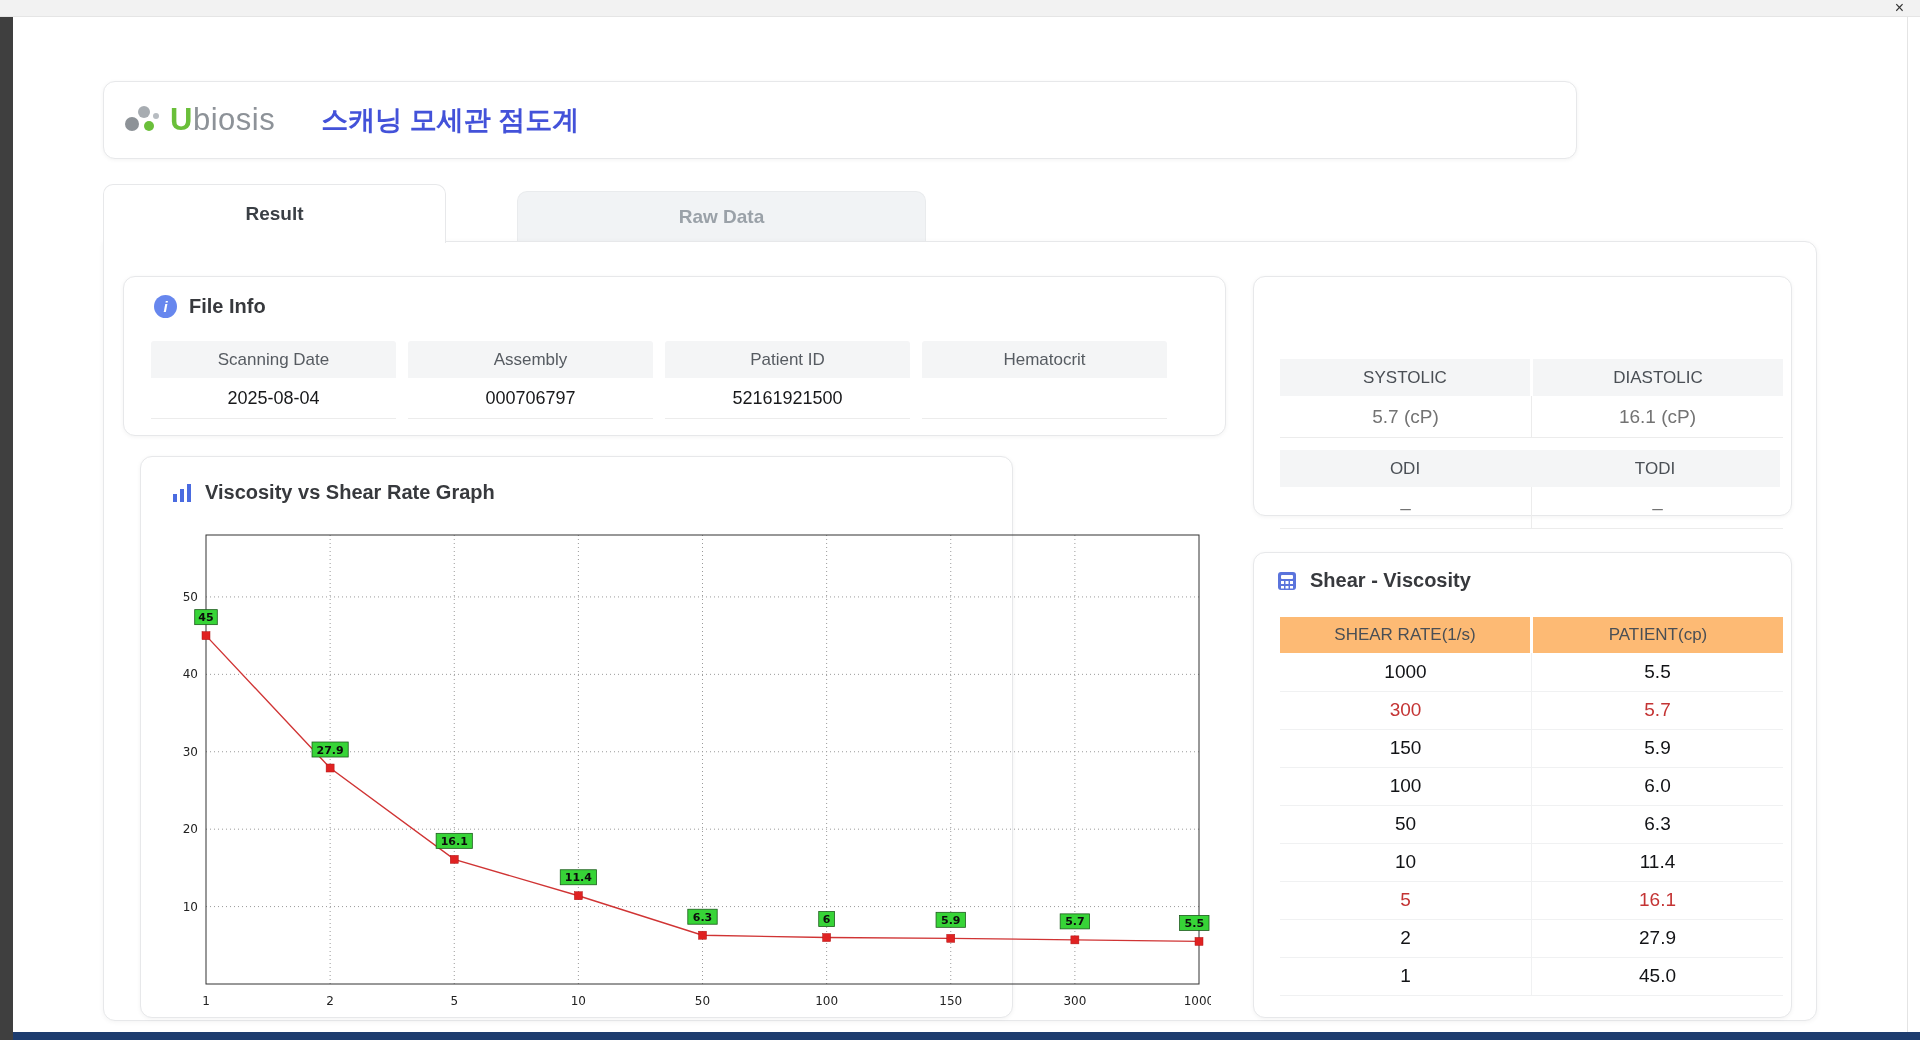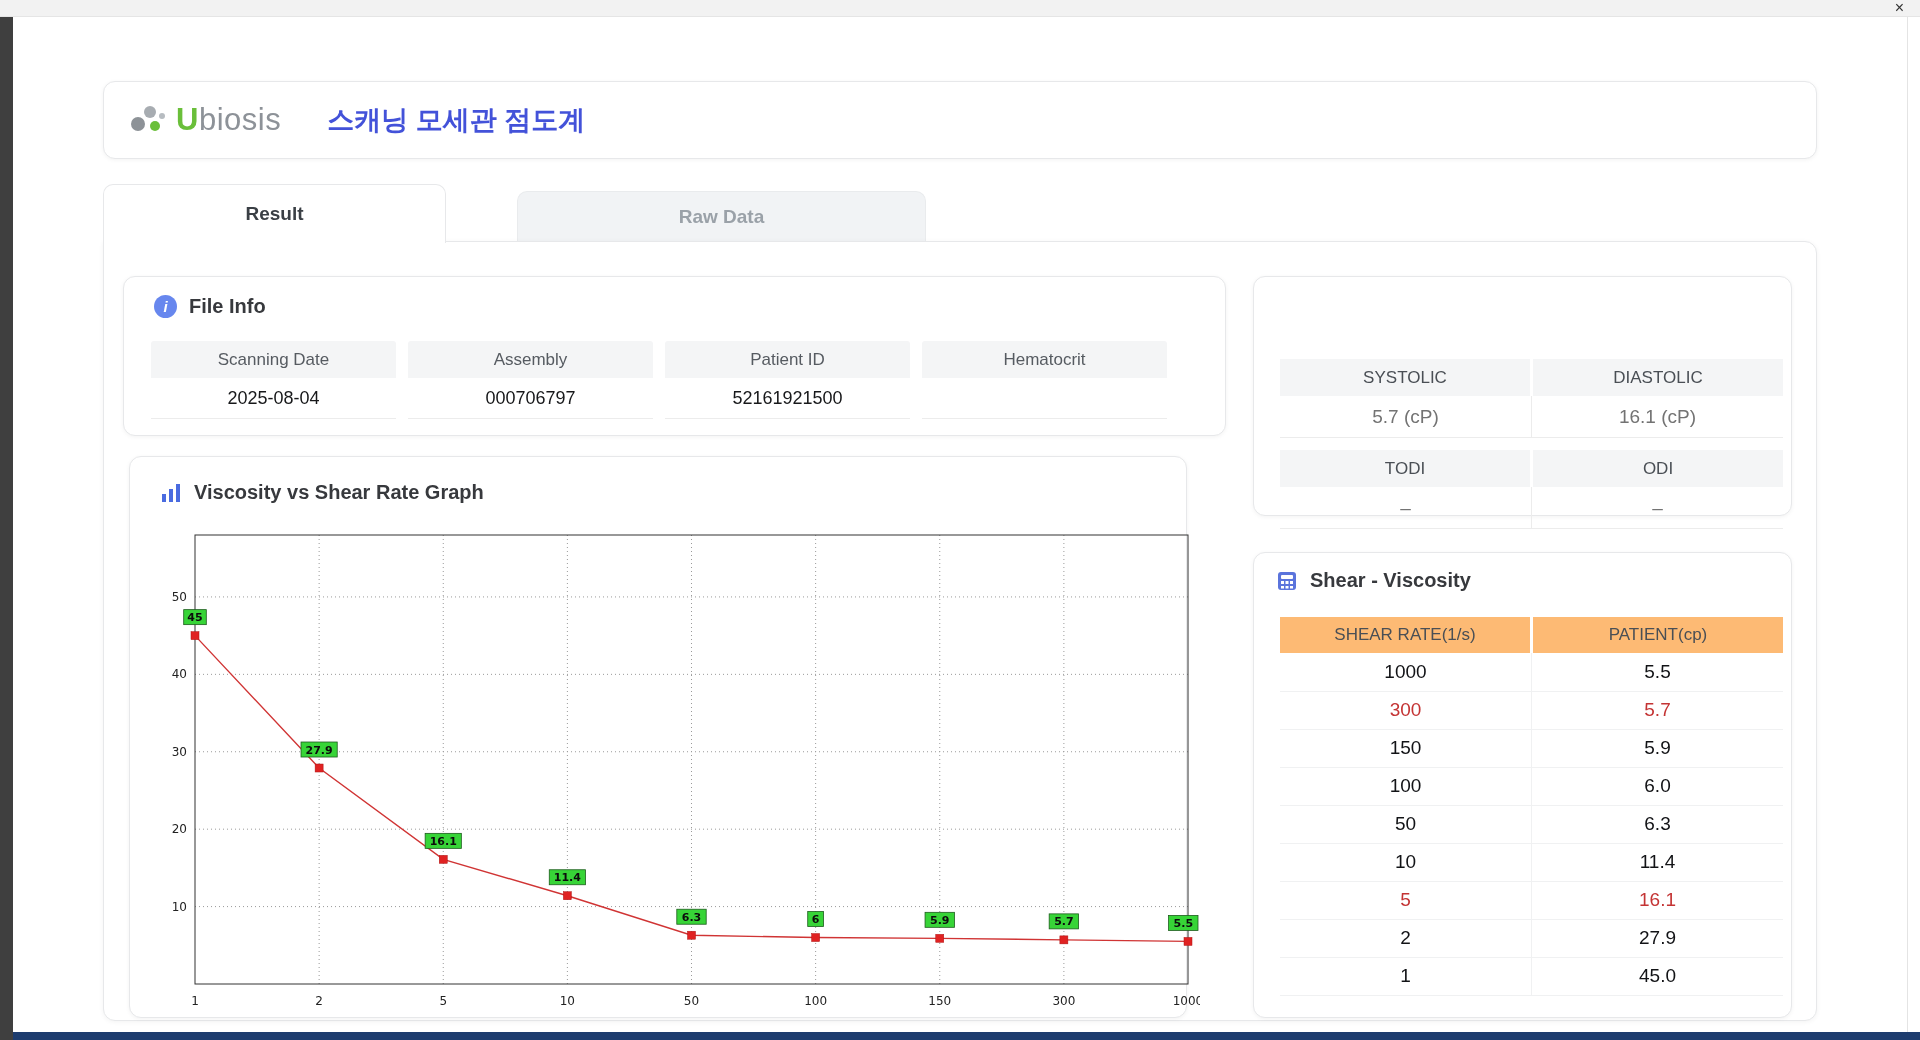--- a/index.html
+++ b/index.html
@@ -9,21 +9,21 @@
   
   #titlebar{position:absolute;top:0;left:0;width:1920px;height:17px;background:#f2f2f2;border-bottom:1px solid #e5e5e5;z-index:10}
   #close-btn{position:absolute;top:0;right:16px;font-size:16px;line-height:16px;color:#333;cursor:pointer}
   #left-edge{position:absolute;top:17px;left:0;width:13px;height:1023px;background:#3f3f3f;z-index:9}
   #bottom-edge{position:absolute;bottom:0;left:13px;width:1907px;height:8px;background:#1d3c6e;z-index:9}
   #right-line{position:absolute;top:17px;right:12px;width:1px;height:1015px;background:#e4e4e4}
 
   .card{position:absolute;background:#fff;border:1px solid #e7e8ea;border-radius:12px;box-shadow:0 1px 4px rgba(0,0,0,.05);z-index:3}
 
   
-  #header-card{left:103px;top:81px;width:1714px;height:78px;display:flex;align-items:center;padding:0 24px;gap:46px}
+  #header-card{left:103px;top:81px;width:1474px;height:78px;display:flex;align-items:center;padding:0 18px;gap:46px}
   #brand{display:flex;align-items:center;gap:8px}
   #brand-text{font-size:31px;letter-spacing:.5px}
   #brand-u{color:#6abf3a;font-weight:700}
   #brand-rest{color:#8d9298;font-weight:400}
   #app-title{color:#4352d9;font-size:27px;font-weight:700}
 
   
   #tab-result{position:absolute;left:103px;top:184px;width:343px;height:59px;background:#fff;border:1px solid #e7e8ea;border-bottom:none;border-radius:10px 10px 0 0;z-index:4;display:flex;align-items:center;justify-content:center;font-size:19px;font-weight:700;color:#3a3f45;cursor:pointer}
   #tab-raw{position:absolute;left:517px;top:191px;width:409px;height:50px;background:#f1f3f5;border:1px solid #e9ebed;border-bottom:none;border-radius:10px 10px 0 0;z-index:1;display:flex;align-items:center;justify-content:center;font-size:19px;font-weight:600;color:#9aa1a8;cursor:pointer}
   #panel{position:absolute;left:103px;top:241px;width:1714px;height:780px;background:#fff;border:1px solid #e7e8ea;border-radius:0 12px 12px 12px;box-shadow:0 1px 5px rgba(0,0,0,.05);z-index:2}
@@ -34,21 +34,21 @@
   .info-icon{width:23px;height:23px;border-radius:50%;background:#6787ee;color:#fff;font-size:15px;font-weight:700;font-style:italic}
 
   
   #fileinfo-card{left:123px;top:276px;width:1103px;height:160px}
   .fields{display:flex;gap:12px;padding:23px 0 0 27px}
   .field{width:245px}
   .field-label{height:37px;background:#f4f5f6;display:flex;align-items:center;justify-content:center;font-size:17px;color:#565b61;border-radius:3px 3px 0 0}
   .field-value{height:41px;display:flex;align-items:center;justify-content:center;font-size:18px;color:#17181a;border-bottom:1px solid #ececec}
 
   
-  #graph-card{left:129px;top:456px;width:1058px;height:562px}
+  #graph-card{left:140px;top:456px;width:873px;height:562px}
   #graph-card .card-title-row{padding-top:24px}
   #chart-wrap{position:absolute;left:24px;top:76px;width:1052px;height:480px}
   #chart-svg text{font-family:"DejaVu Sans",sans-serif}
   .grid{stroke:#9a9a9a;stroke-width:1;stroke-dasharray:1 3}
   .ytick{font-size:12px;fill:#222;text-anchor:end}
   .xtick{font-size:12px;fill:#222;text-anchor:middle}
   .frame{fill:none;stroke:#333;stroke-width:1}
   .dline{fill:none;stroke:#d03434;stroke-width:1.4}
   .mark{fill:#e02222;stroke:#b01515;stroke-width:.5}
   .plbl-bg{fill:#37d437;stroke:#1d5c1d;stroke-width:.8}
@@ -207,22 +207,22 @@
     <div class="bv-row">
       <div class="bv-label bv-gap">SYSTOLIC</div>
       <div class="bv-label">DIASTOLIC</div>
     </div>
     <div class="bv-row">
       <div class="bv-value bv-sep">5.7 (cP)</div>
       <div class="bv-value">16.1 (cP)</div>
     </div>
     <div class="bv-spacer"></div>
     <div class="bv-row">
+      <div class="bv-label">ODI</div>
       <div class="bv-label bv-gap">TODI</div>
-      <div class="bv-label">ODI</div>
     </div>
     <div class="bv-row">
       <div class="bv-value bv-sep">–</div>
       <div class="bv-value">–</div>
     </div>
   </div>
 </div>
 
 <div class="card" id="sv-card">
   <div class="card-title-row">

